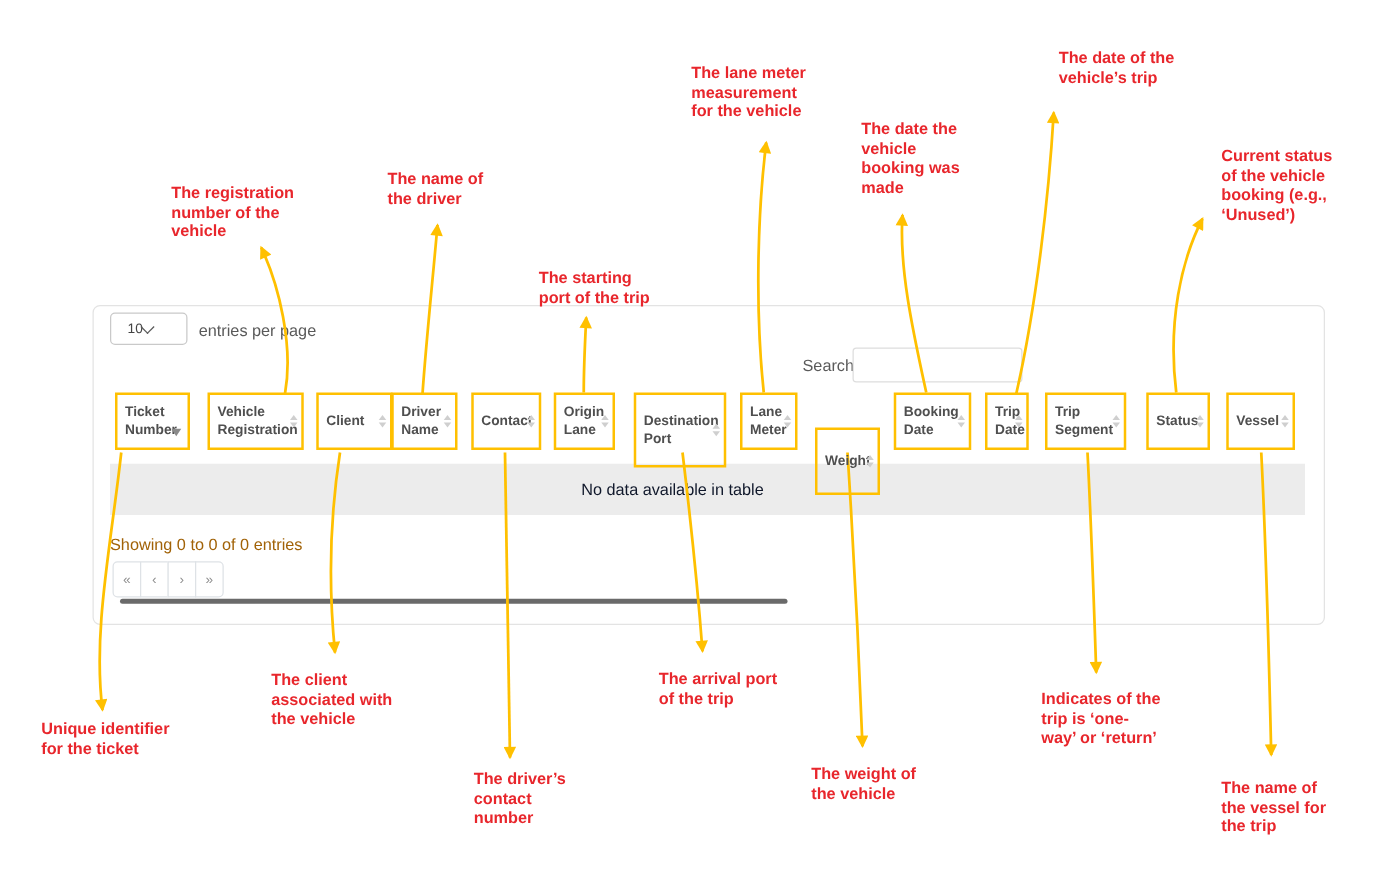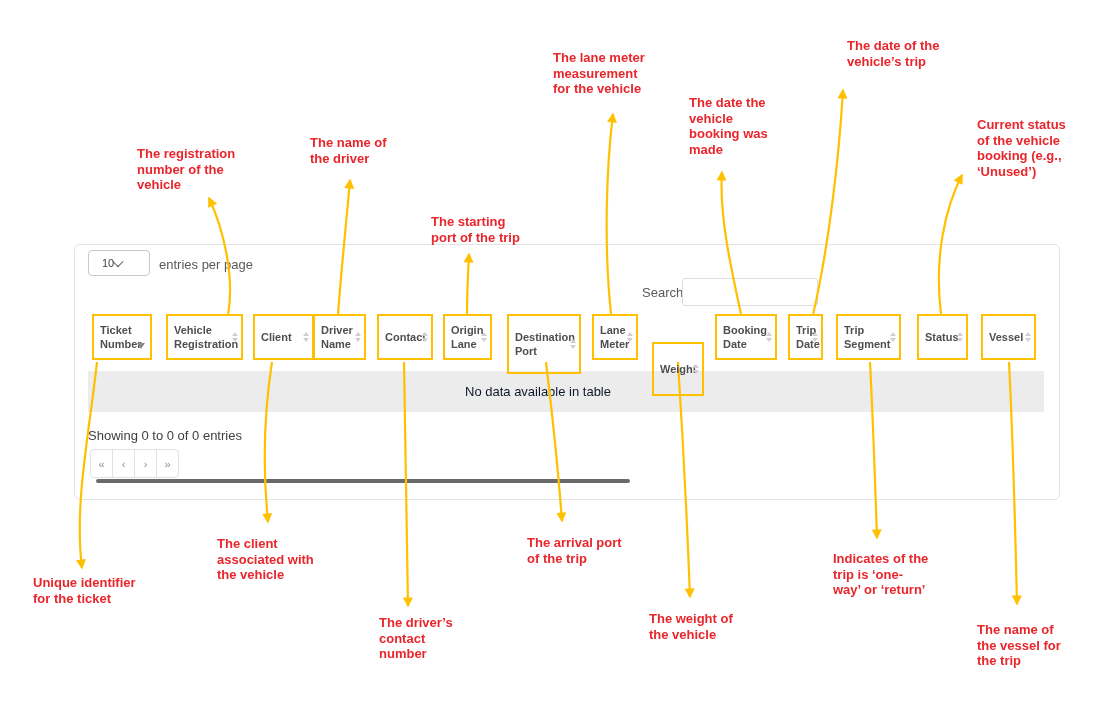--- a/index.html
+++ b/index.html
@@ -32,21 +32,21 @@
   .tri-dn{width:0;height:0;border-left:3.5px solid transparent;border-right:3.5px solid transparent;
           border-top:4.5px solid #cfcfcf;}
   .sort-desc{position:absolute;right:5px;bottom:9px;width:0;height:0;
              border-left:4px solid transparent;border-right:4px solid transparent;
              border-top:6px solid #8a8a8a;}
   
   .empty-band{position:absolute;left:88px;top:371px;width:956px;height:41px;background:#ececec;
               display:flex;align-items:center;justify-content:center;z-index:2;}
   .empty-text{font-size:13px;color:#0f172a;transform:translateX(-28px);}
   
-  .info{position:absolute;left:88px;top:428px;font-size:13px;color:#404040;z-index:2;}
+  .info{position:absolute;left:88px;top:428px;font-size:13px;color:#a16207;z-index:2;}
   .pager{position:absolute;left:90px;top:449px;display:flex;z-index:2;}
   .page-btn{width:23px;height:29px;box-sizing:border-box;border:1px solid #dee2e6;background:#fff;
             color:#8f8f8f;font-size:11px;display:flex;align-items:center;justify-content:center;
             margin-left:-1px;cursor:pointer;}
   .page-btn:first-child{border-radius:4px 0 0 4px;margin-left:0;}
   .page-btn:last-child{border-radius:0 4px 4px 0;}
   .hscroll{position:absolute;left:96px;top:479px;width:534px;height:4px;background:#6a6a6a;
            border-radius:2px;z-index:3;}
   
   .note{position:absolute;color:var(--note-red);font-size:13px;font-weight:bold;

